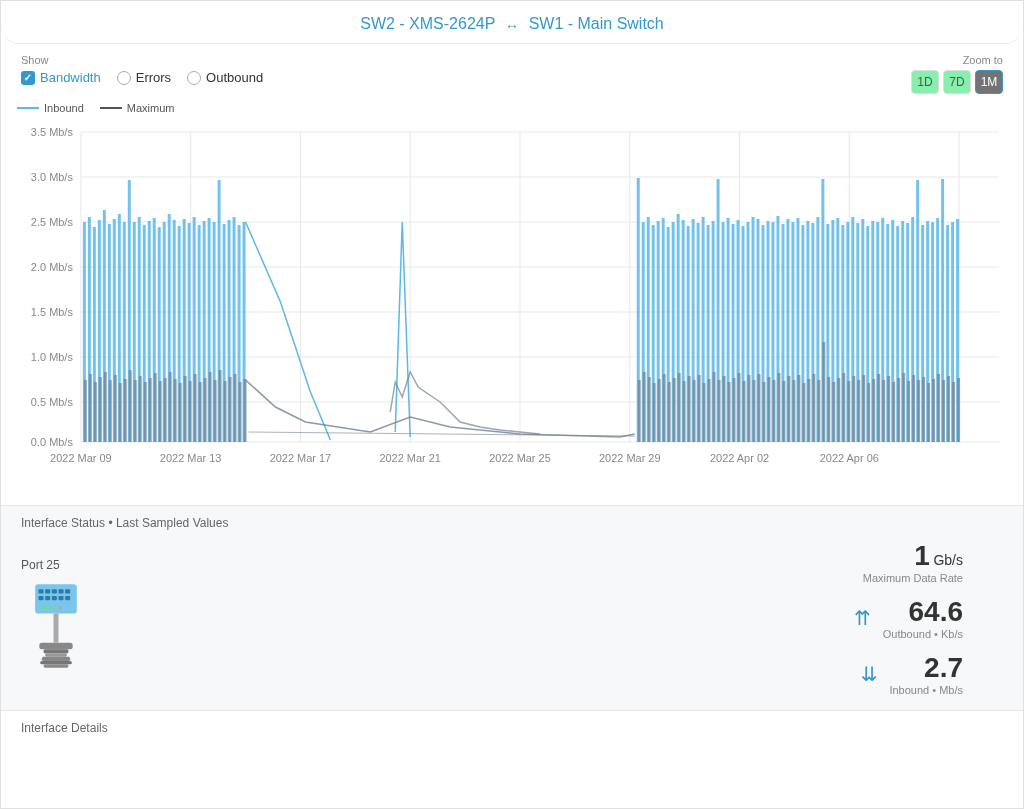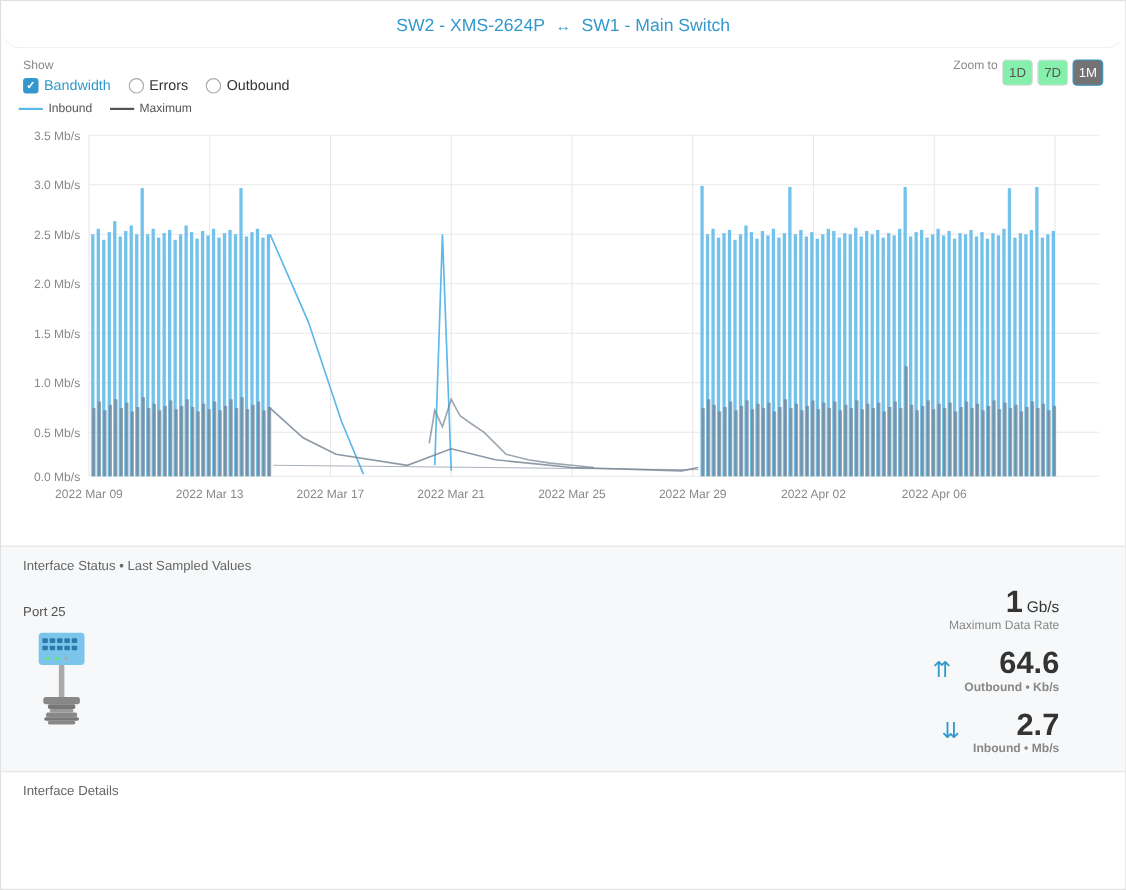--- a/index.html
+++ b/index.html
@@ -72,21 +72,22 @@
     }
     .checkbox-sq::after {
       content: '✓';
       color: #fff;
       font-size: 10px;
       font-weight: bold;
     }
     .bandwidth-label { color: #3399cc; font-weight: 500; }
     .zoom-section {
       display: flex;
-      flex-direction: row;
+      flex-direction: column;
+      align-items: flex-end;
       gap: 4px;
     }
     .zoom-label {
       font-size: 11px;
       color: #888;
     }
     .zoom-buttons {
       display: flex;
       gap: 4px;
     }
@@ -201,21 +202,20 @@
     }
     .stat-value {
       font-size: 28px;
       font-weight: 700;
       color: #333;
       text-align: right;
     }
     .stat-label {
       font-size: 11px;
       color: #888;
-      font-weight: bold;
     }
     
     .interface-details {
       border-top: 1px solid #e5e5e5;
       padding: 10px 20px;
     }
     .interface-details-title {
       font-size: 12px;
       color: #666;
       font-weight: 500;

